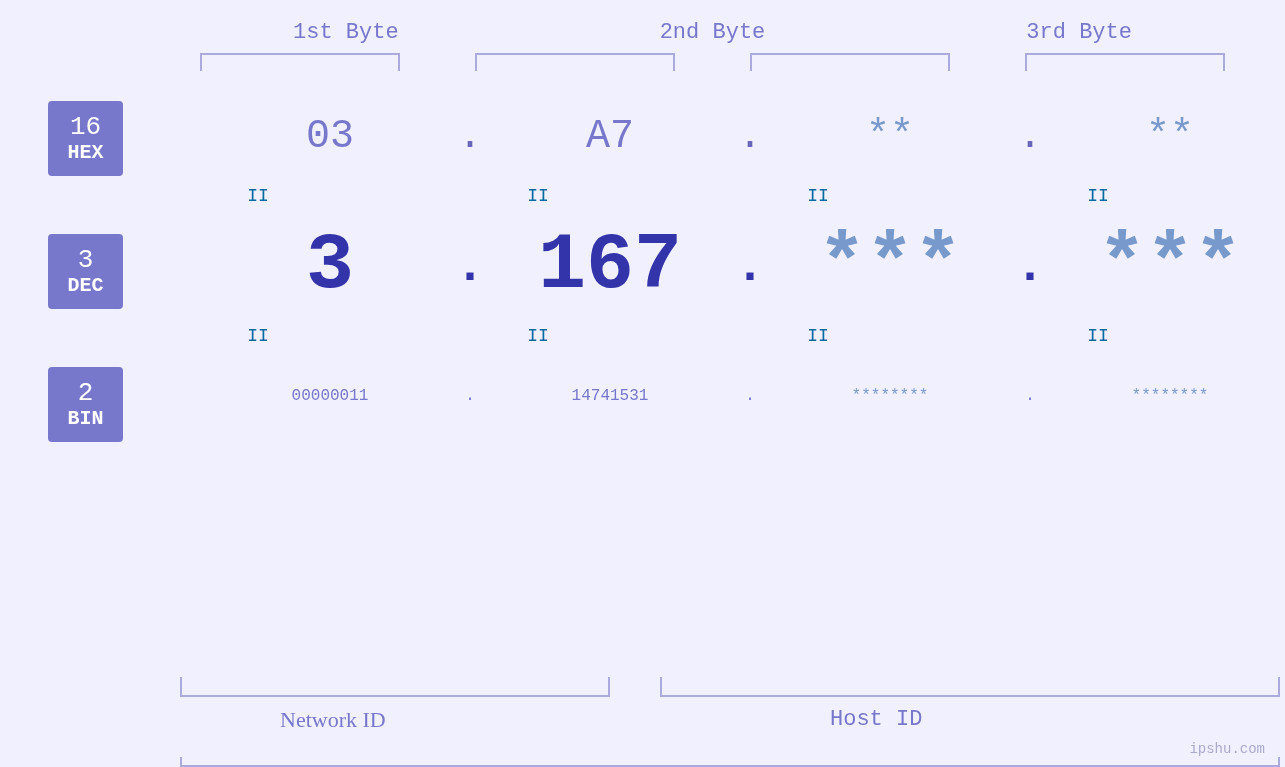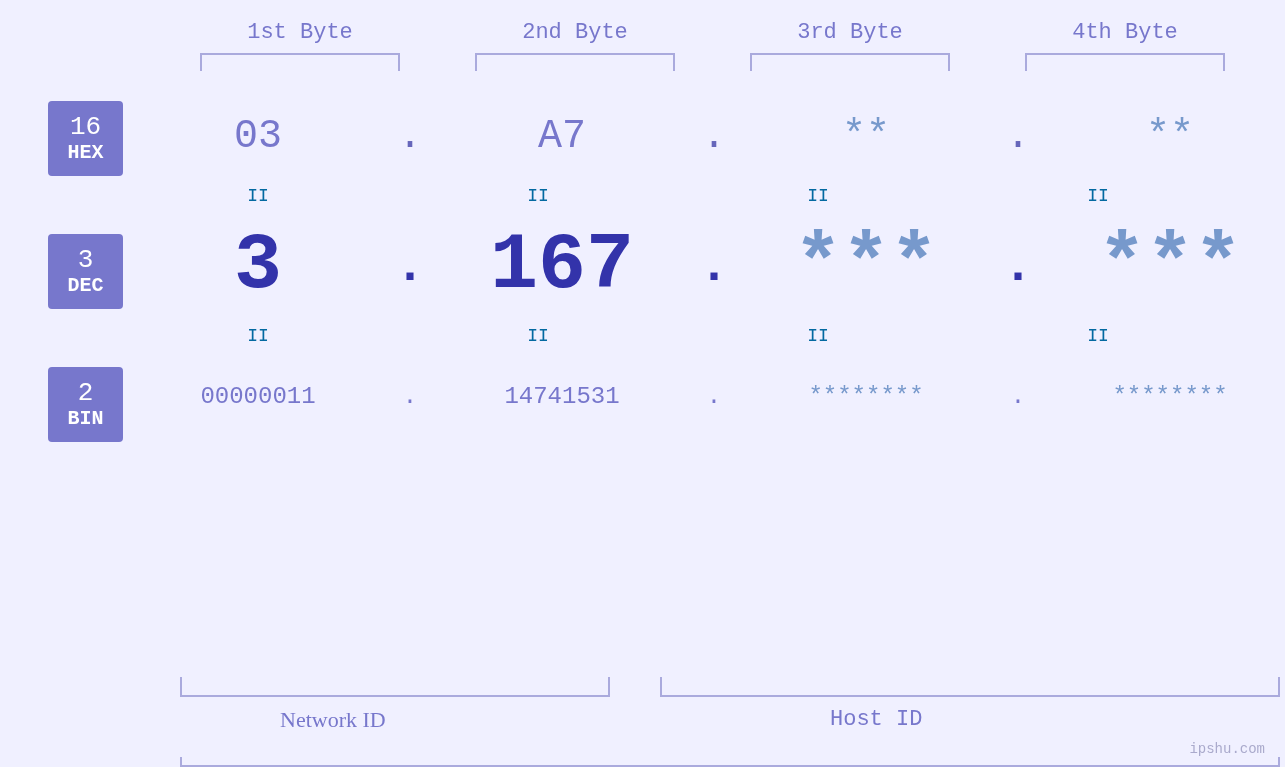--- a/index.html
+++ b/index.html
@@ -104,21 +104,21 @@
       flex-direction: column;
       flex: 1;
       margin-left: 20px;
     }
 
     
     .value-row {
       display: flex;
       align-items: center;
       width: 100%;
-      justify-content: space-between;
+      justify-content: flex-end;
     }
 
     
     .hex-row {
       height: 90px;
     }
 
     
     .dec-row {
       height: 110px;
@@ -190,21 +190,21 @@
     }
 
     .dec-dot {
       font-size: 50px;
       font-weight: bold;
       color: #3333aa;
     }
 
     
     .bin-value {
-      font-size: 24px;
+      font-size: 16px;
       color: #7777cc;
     }
 
     
     .class-label-row {
       width: 100%;
       display: flex;
       justify-content: center;
       margin-top: 20px;
     }
@@ -233,21 +233,20 @@
   </style>
 </head>
 <body>
 
 <div class="container">
 
   <div class="byte-headers">
     <div class="byte-header">1st Byte</div>
     <div class="byte-header">2nd Byte</div>
     <div class="byte-header">3rd Byte</div>
-    <div class="byte-header">4th Byte</div>
   </div>
 
   <div class="brackets-top">
     <div class="bracket-top"></div>
     <div class="bracket-top"></div>
     <div class="bracket-top"></div>
     <div class="bracket-top"></div>
   </div>
 
   <div class="main-area">

